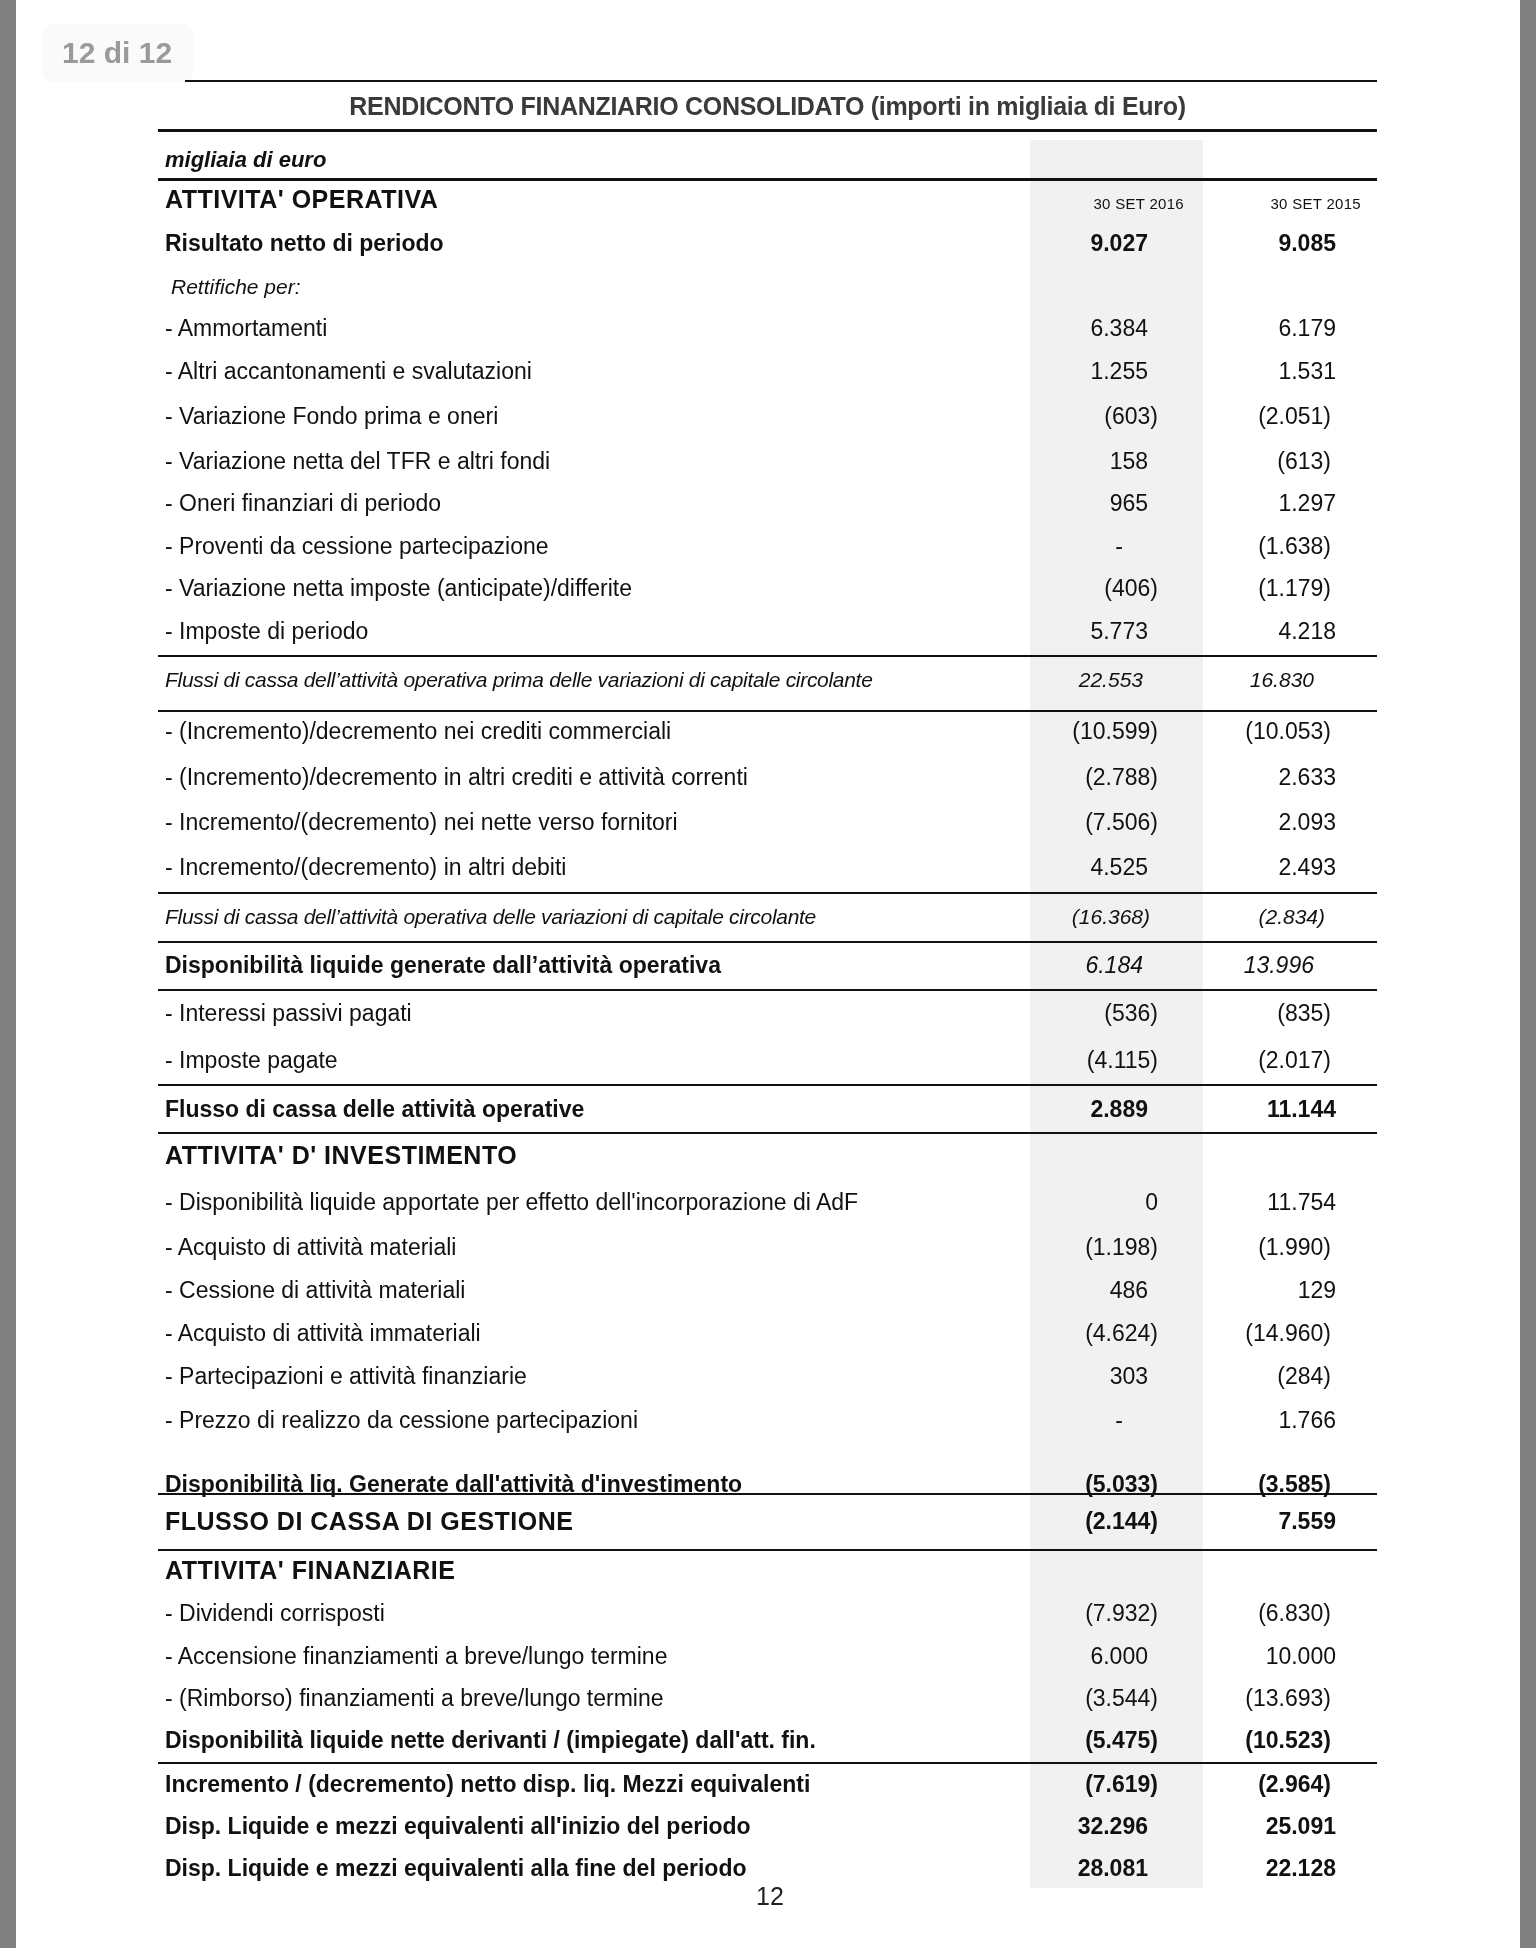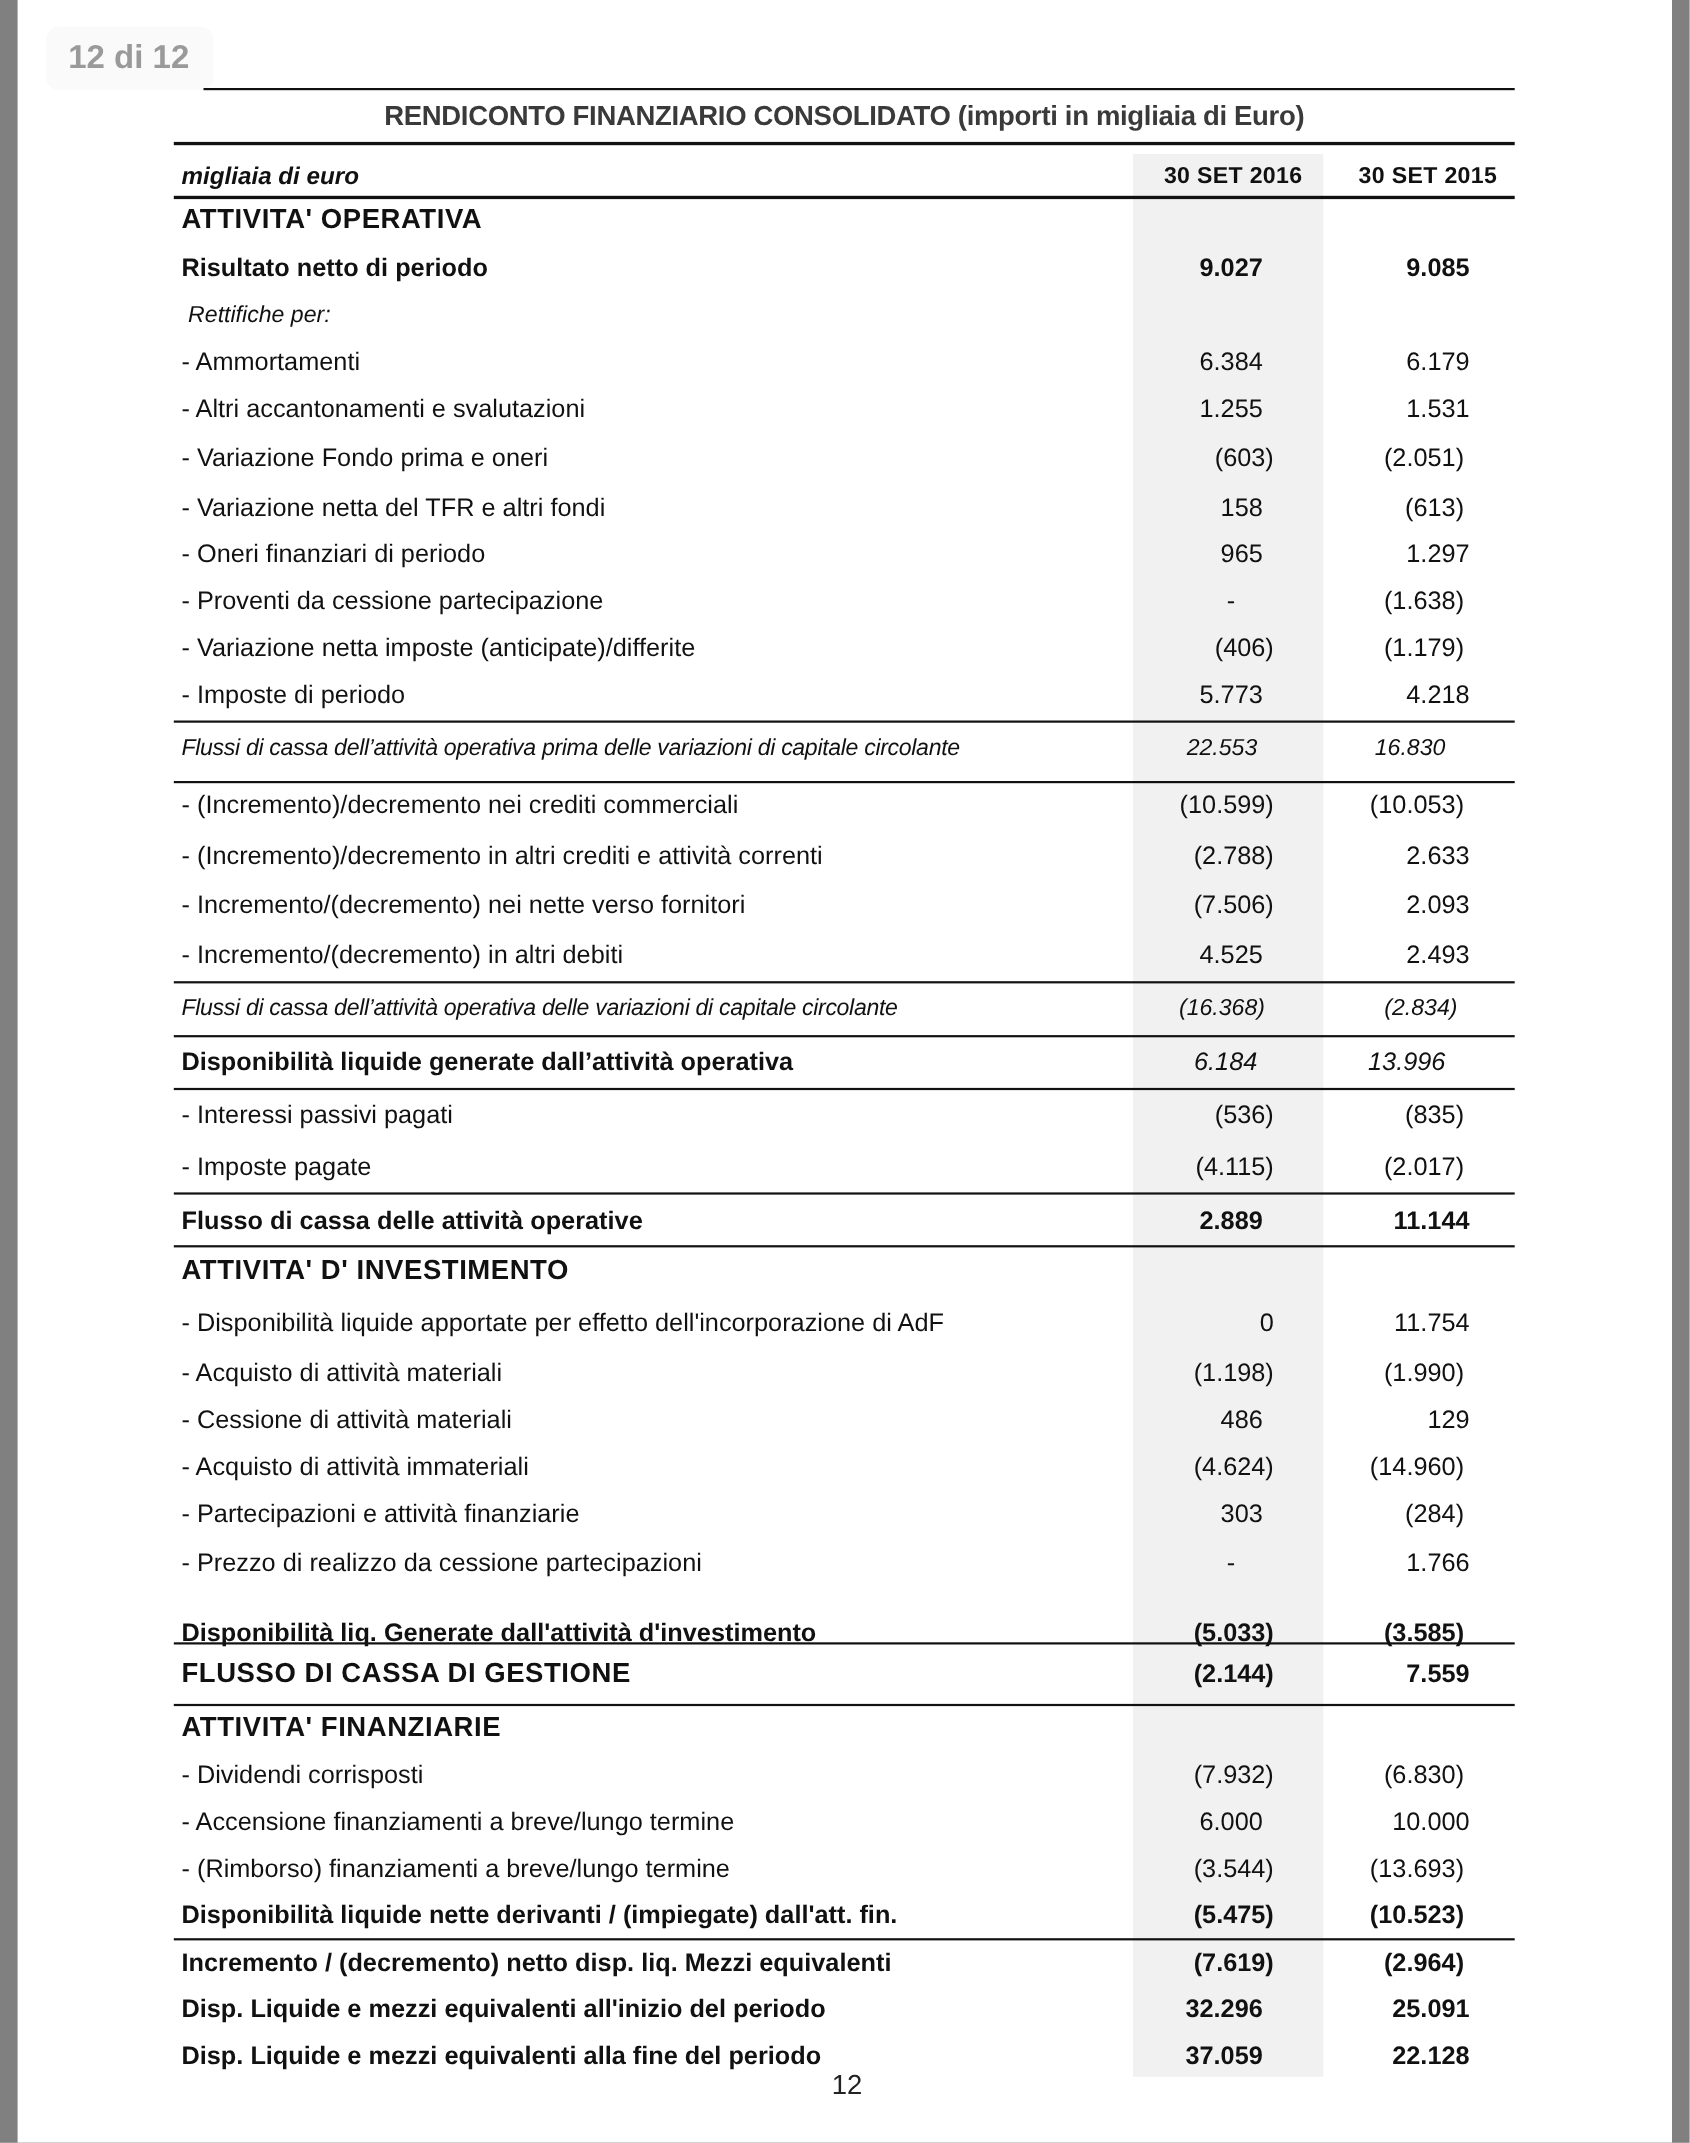--- a/index.html
+++ b/index.html
@@ -37,21 +37,21 @@
   .row .label { position: absolute; left: 7px; white-space: nowrap; }
   .row .v1 { position: absolute; right: 219px; text-align: right; white-space: nowrap; }
   .row .v2 { position: absolute; right: 46px; text-align: center; white-space: nowrap; }
   .row .v1.pos { right: 229px; }
   .row .v2.pos { right: 41px; }
   .row.bold { font-weight: bold; }
   .row.section .label { font-size: 25px; font-weight: bold; letter-spacing: 0.5px; }
   .row.italic { font-style: italic; font-size: 21px; }
   .row.italic .label { letter-spacing: -0.3px; }
   .row.header .label { font-style: italic; font-weight: bold; font-size: 22px; }
-  .row.header .v1, .row.header .v2 { font-weight: bold; font-size: 21px; letter-spacing: 0.3px; }
+  .row.header .v1, .row.header .v2 { font-weight: normal; font-size: 15px; letter-spacing: 0.3px; margin-top: 44px; }
   .row.header .v1 { right: 193px; }
   .row.header .v2 { right: 16px; }
   .row.sub .label { left: 13px; font-style: italic; font-size: 21px; }
   .pagenum {
     position: absolute; left: 740px; width: 60px; top: 1882px; text-align: center;
     font-size: 25px; color: #222;
   }
 </style>
 </head>
 <body>
@@ -256,17 +256,17 @@
   <span class="v1">(7.619)</span>
   <span class="v2">(2.964)</span>
 </div>
 <div class="row bold" style="top:1808px;">
   <span class="label">Disp. Liquide e mezzi equivalenti all'inizio del periodo</span>
   <span class="v1 pos">32.296</span>
   <span class="v2 pos">25.091</span>
 </div>
 <div class="row bold" style="top:1850px;">
   <span class="label">Disp. Liquide e mezzi equivalenti alla fine del periodo</span>
-  <span class="v1 pos">37.059</span>
+  <span class="v1 pos">28.081</span>
   <span class="v2 pos">22.128</span>
 </div>
 
 <div class="pagenum">12</div>
 
 </body></html>

